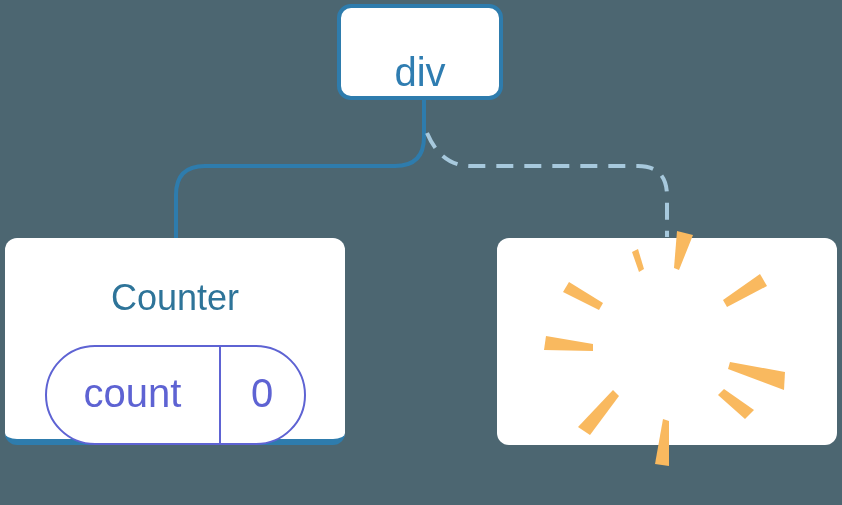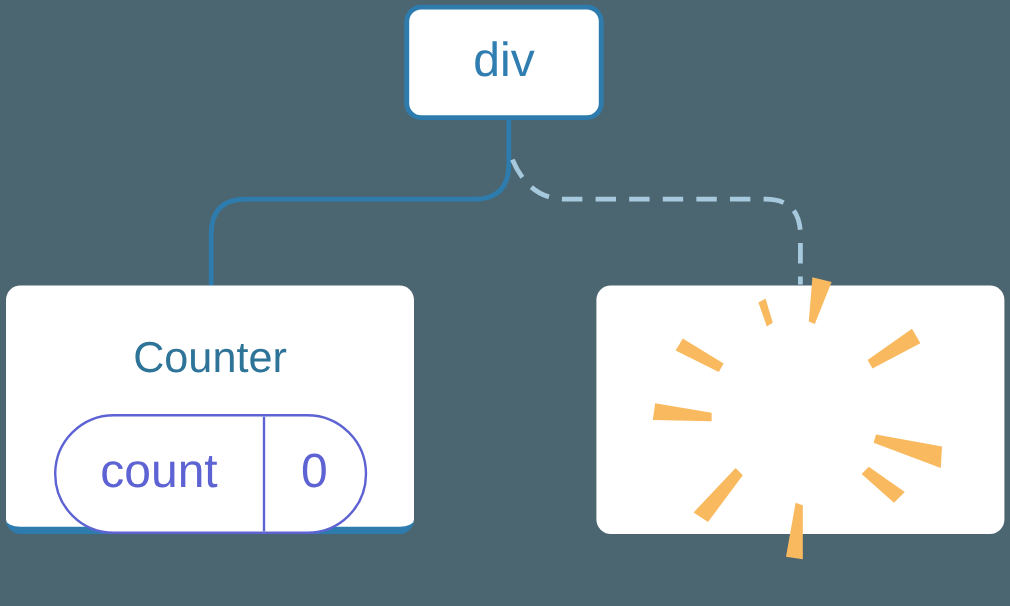--- a/index.html
+++ b/index.html
@@ -22,21 +22,21 @@
   }
   .node-root {
     position: absolute;
     left: 337px; top: 4px;
     width: 166px; height: 96px;
     box-sizing: border-box;
     background: var(--card-white, #FFFFFF);
     border: 4px solid var(--line-blue, #2E7CAD);
     border-radius: 14px;
     display: flex;
-    align-items: center;
+    align-items: flex-end;
     justify-content: center;
     z-index: 2;
   }
   .node-root .node-label {
     font-size: 40px;
     font-weight: 500;
     color: var(--node-label-blue, #2F7DB1);
     line-height: 1;
     padding-bottom: 4px;
   }

